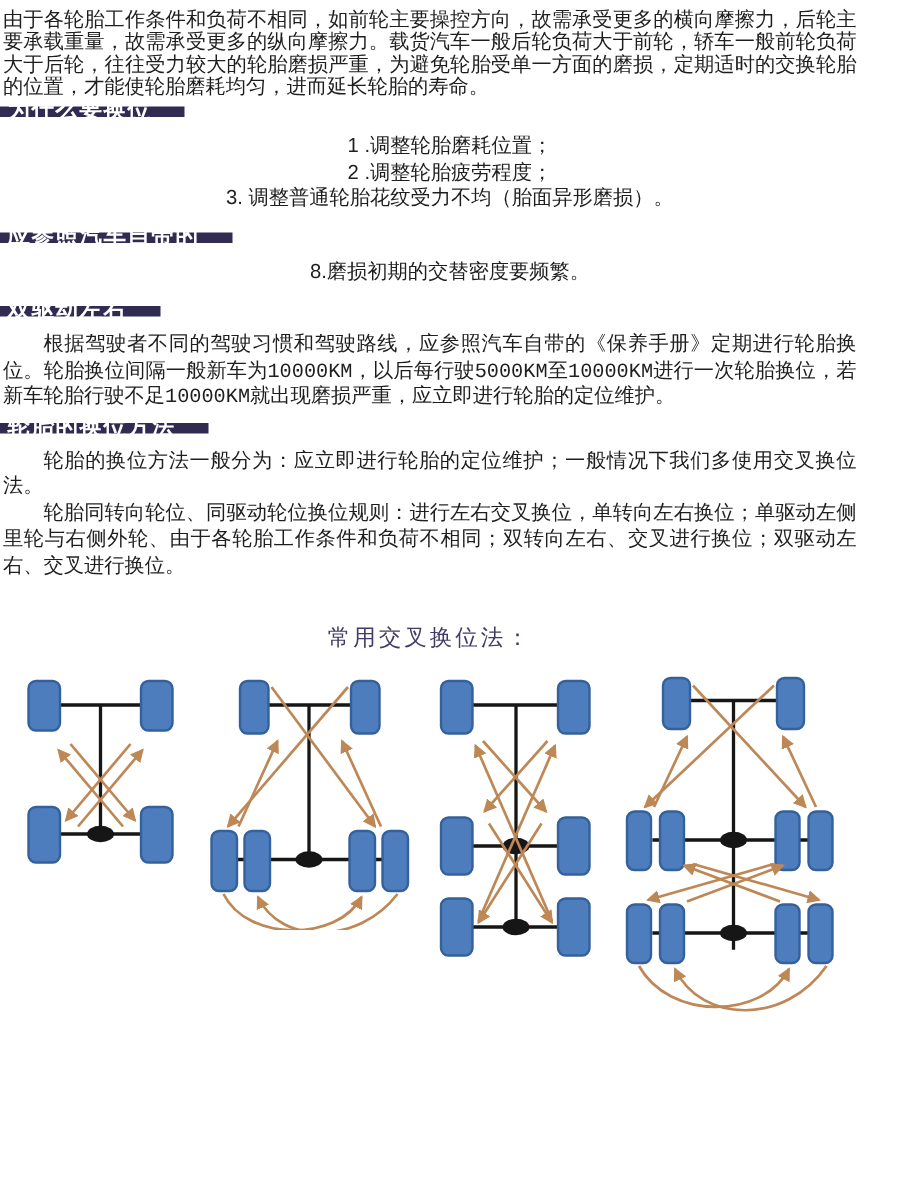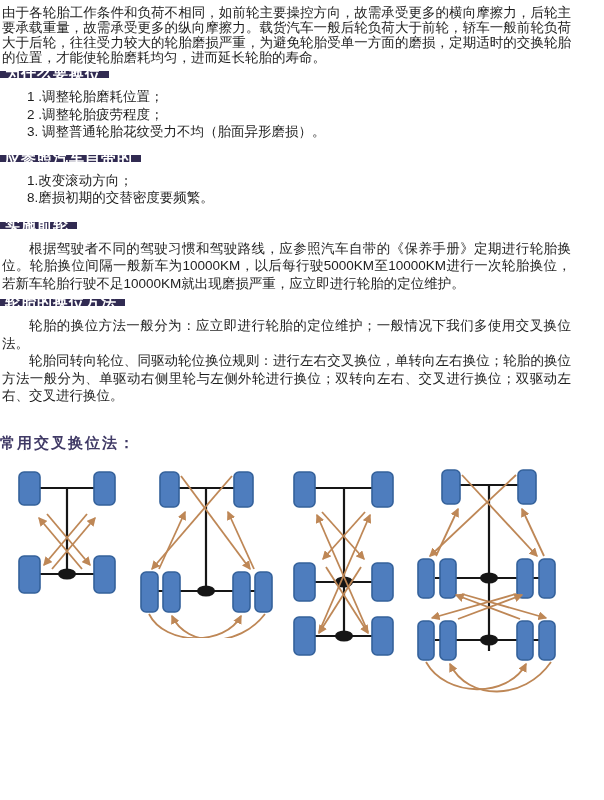--- a/index.html
+++ b/index.html
@@ -15,36 +15,36 @@
   }
   .intro{
     margin:0 2px;
     font-size:13.5px;
     line-height:15px;
     text-align:justify;
   }
   .badge{
     display:inline-block;
     margin-top:6px;
-    padding:3px 8px 4px 5px;
+    padding:3px 22px 4px 5px;
     background:var(--heading-bg,#312B52);
     color:var(--heading-text,#fff);
     font-size:15px;
     font-weight:bold;
     letter-spacing:1px;
   }
   .badge-row{line-height:0;}
-  .list{margin:10px 0 0 27px;font-size:13.5px;line-height:17.5px;}
-  .para{margin:11px 2px 0 2px;font-size:13.5px;line-height:17.5px;text-indent:2em;text-align:justify;}
+  .list{margin:10px 0 0 27px;font-size:13.5px;line-height:17.5px;text-align:center;}
+  .para{margin:11px 2px 0 2px;font-size:13.5px;line-height:17.5px;text-indent:2em;text-align:justify;font-family:Liberation Mono, monospace;}
   .para + .para{margin-top:0;}
   .diagram-title{
     margin-top:29px;
-    text-align:left;
+    text-align:center;
     font-size:15px;
-    font-weight:bold;
+    font-weight:normal;
     color:var(--title-text,#403A66);
     letter-spacing:2px;
   }
   .diagrams{position:relative;height:265px;margin-top:15px;}
   .diagrams svg{position:absolute;}
   #d1{left:14px;top:2px;}
   #d2{left:139px;top:2px;}
   #d3{left:291px;top:2px;}
   #d4{left:416px;top:0;}
   .tire{fill:var(--tire-fill,#4E7DBE);stroke:var(--tire-stroke,#34619B);stroke-width:1.6;}
@@ -70,30 +70,29 @@
 
   <div class="badge-row"><div class="badge">为什么要换位</div></div>
   <div class="list">
     <div>1 .调整轮胎磨耗位置；</div>
     <div>2 .调整轮胎疲劳程度；</div>
     <div>3. 调整普通轮胎花纹受力不均（胎面异形磨损）。</div>
   </div>
 
   <div class="badge-row" style="margin-top:8px"><div class="badge">应参照汽车自带的</div></div>
   <div class="list">
-    <div>1.改变滚动方向；</div>
     <div>8.磨损初期的交替密度要频繁。</div>
   </div>
 
-  <div class="badge-row" style="margin-top:9px"><div class="badge">实施前轮</div></div>
+  <div class="badge-row" style="margin-top:9px"><div class="badge">双驱动左右</div></div>
   <p class="para">根据驾驶者不同的驾驶习惯和驾驶路线，应参照汽车自带的《保养手册》定期进行轮胎换位。轮胎换位间隔一般新车为10000KM，以后每行驶5000KM至10000KM进行一次轮胎换位，若新车轮胎行驶不足10000KM就出现磨损严重，应立即进行轮胎的定位维护。</p>
 
   <div class="badge-row" style="margin-top:1px"><div class="badge">轮胎的换位方法</div></div>
   <p class="para">轮胎的换位方法一般分为：应立即进行轮胎的定位维护；一般情况下我们多使用交叉换位法。</p>
-  <p class="para">轮胎同转向轮位、同驱动轮位换位规则：进行左右交叉换位，单转向左右换位；轮胎的换位方法一般分为、单驱动右侧里轮与左侧外轮进行换位；双转向左右、交叉进行换位；双驱动左右、交叉进行换位。</p>
+  <p class="para">轮胎同转向轮位、同驱动轮位换位规则：进行左右交叉换位，单转向左右换位；单驱动左侧里轮与右侧外轮、由于各轮胎工作条件和负荷不相同；双转向左右、交叉进行换位；双驱动左右、交叉进行换位。</p>
 
   <div class="diagram-title">常用交叉换位法：</div>
 
   <div class="diagrams">
 
     <svg id="d1" width="106" height="126" viewBox="0 0 106 126">
       <path class="frame" d="M26,18 H80 M53,18 V104 M26,104 H80"></path>
       <ellipse class="diff" cx="53" cy="104" rx="9" ry="5.5"></ellipse>
       <rect class="tire" x="5" y="2" width="21" height="33" rx="5"></rect>
       <rect class="tire" x="80" y="2" width="21" height="33" rx="5"></rect>

